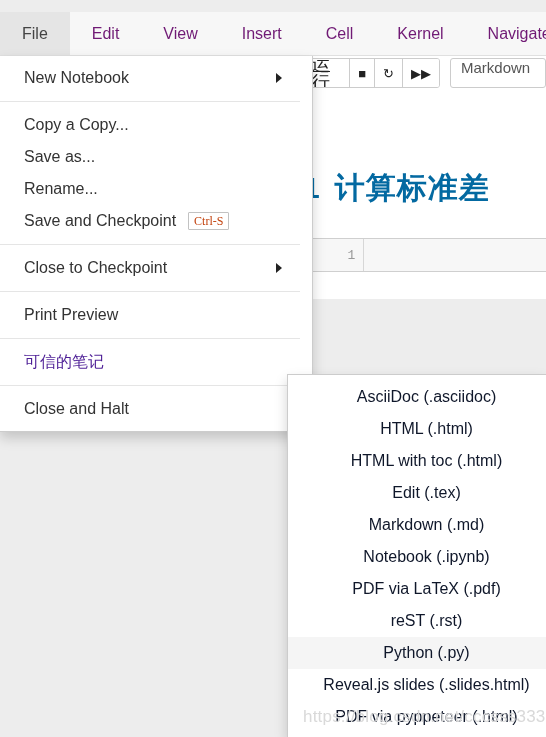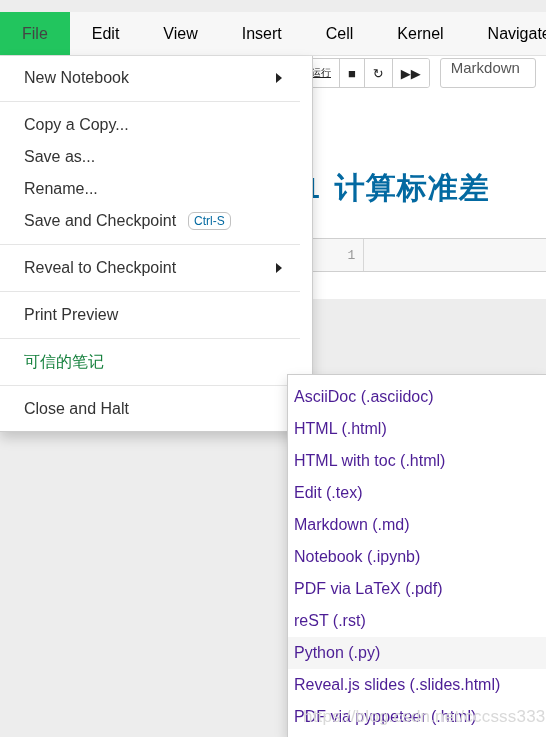--- a/index.html
+++ b/index.html
@@ -54,27 +54,27 @@
     border-bottom: 1px solid #e0e0e0;
     box-sizing: border-box;
     display: flex;
     align-items: stretch;
   }
   .menubar-item {
     display: flex;
     align-items: center;
     justify-content: center;
     font-size: 16px;
-    color: #000000;
+    color: #701a75;
     padding: 0 22px;
     cursor: pointer;
     white-space: nowrap;
   }
   .menubar-item.active {
-    background: #22c55e;
+    background: #e5e5e5;
     color: #444444;
   }
 
   
   .toolbar {
     position: absolute;
     left: 288px;
     top: 58px;
     height: 30px;
     display: flex;
@@ -103,21 +103,21 @@
     cursor: pointer;
     box-sizing: border-box;
   }
   .tb-btn:last-child { border-right: none; }
   .tb-glyph {
     font-size: 13px;
     line-height: 1;
     color: #222222;
   }
   .tb-label {
-    font-size: 10px;
+    font-size: 19px;
     color: #222222;
     line-height: 1;
     text-decoration: underline;
   }
   .celltype-select {
     margin-left: 10px;
     height: 30px;
     box-sizing: border-box;
     border: 1px solid #cccccc;
     border-radius: 3px;
@@ -214,31 +214,31 @@
     align-items: center;
     height: 32px;
     padding: 0 20px 0 24px;
     font-size: 16px;
     color: #333333;
     cursor: pointer;
     white-space: nowrap;
     box-sizing: border-box;
   }
   .menu-item.disabled {
-    color: #15803d;
+    color: #4c1d95;
     cursor: default;
   }
   .menu-item .mi-label { flex: 0 0 auto; }
   .menu-item .shortcut {
     margin-left: 12px;
-    font-family: Liberation Sans, sans-serif;
+    font-family: Liberation Serif, serif;
     font-size: 12px;
-    color: #0369a1;
+    color: #c2410c;
     border: 1px solid #c2c2c2;
-    border-radius: 6px;
+    border-radius: 1px;
     padding: 1px 5px;
     line-height: 1.2;
     background: #ffffff;
   }
   .caret-right {
     position: absolute;
     right: 18px;
     top: 50%;
     transform: translateY(-50%);
     width: 0; height: 0;
@@ -263,26 +263,27 @@
     border-right: none;
     box-shadow: 0 6px 12px rgba(0,0,0,0.175);
     padding: 6px 0 4px 0;
     box-sizing: border-box;
     z-index: 20;
   }
   .sub-item {
     display: flex;
     align-items: center;
     height: 32px;
-    padding: 0 14px 0 6px;
+    padding: 0 14px 0 33px;
     font-size: 16px;
-    color: #4c1d95;
+    color: #0f172a;
     cursor: pointer;
     white-space: nowrap;
     box-sizing: border-box;
+    justify-content: center;
   }
   .sub-item.hover { background: #f5f5f5; }
 
   
   .watermark {
     position: absolute;
     left: 303px;
     top: 707px;
     font-size: 17px;
     color: #d9d9d9;
@@ -372,21 +373,21 @@
       </div>
       <div class="menu-item">
         <span class="mi-label">Rename...</span>
       </div>
       <div class="menu-item">
         <span class="mi-label">Save and Checkpoint</span>
         <span class="shortcut">Ctrl-S</span>
       </div>
       <div class="menu-sep"></div>
       <div class="menu-item">
-        <span class="mi-label">Reveal to Checkpoint</span>
+        <span class="mi-label">Close to Checkpoint</span>
         <span class="caret-right"></span>
       </div>
       <div class="menu-sep"></div>
       <div class="menu-item">
         <span class="mi-label">Print Preview</span>
       </div>
       <div class="menu-sep"></div>
       <div class="menu-item disabled">
         <span class="mi-label">可信的笔记</span>
       </div>

